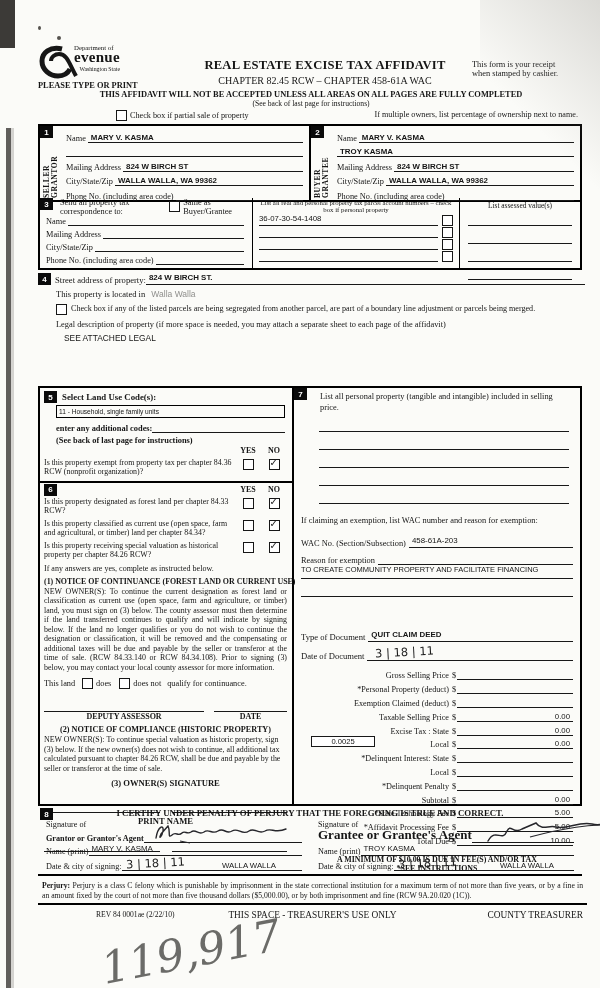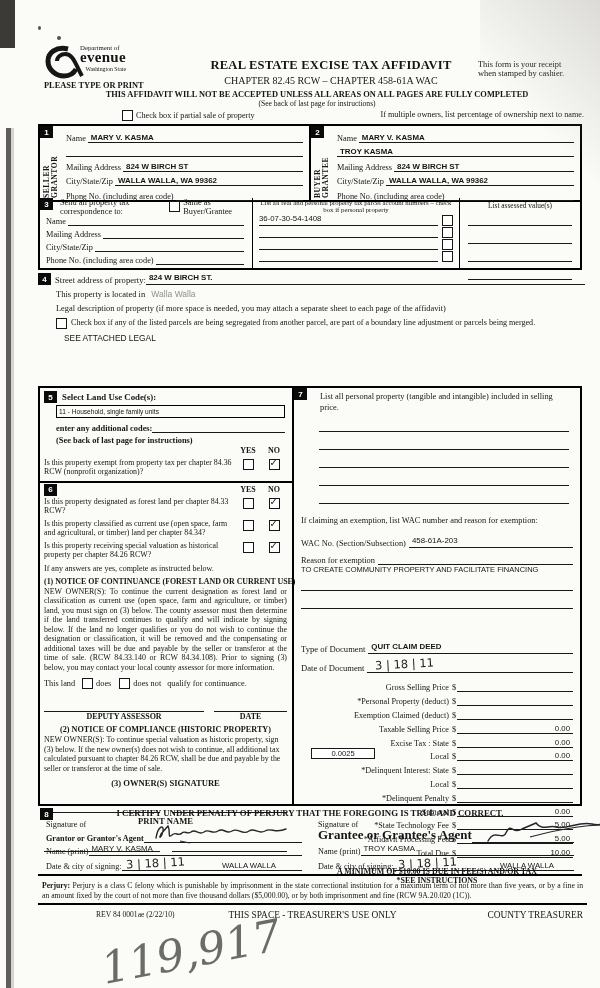--- a/index.html
+++ b/index.html
@@ -40,21 +40,21 @@
   .scanstrip2{position:absolute;left:11px;top:128px;bottom:0;width:3px;background:#9a9893;opacity:.4;}
   .corner{position:absolute;left:0;top:0;width:15px;height:48px;background:#3c3a37;}
   .dot{position:absolute;border-radius:50%;background:#55524e;}
   svg.sig{display:block;}
 </style>
 </head>
 <body>
 
 <div class="page">
 
-  <div class="abs" style="top:44px;left:44px;width:546px;">
+  <div class="abs" style="top:44px;left:38px;width:546px;">
     <div style="display:flex;">
       <div style="width:140px;">
         <div style="display:flex;align-items:flex-start;">
           <svg width="40" height="36" viewBox="0 0 40 36">
             <path d="M24 5 C12 2 4 9 4 17 c0 9 8 15 16 15 6 0 10 -3 12 -7" fill="none" stroke="#161616" stroke-width="5"></path>
             <path d="M13 17 c0 -4 4 -7 8 -7 8 0 10 9 17 22" fill="none" stroke="#161616" stroke-width="4"></path>
           </svg>
           <div style="margin-left:-4px;">
             <div style="font-size:6.8px;">Department of</div>
             <div class="b" style="font-size:15px;letter-spacing:.3px;margin-top:-2px;">evenue</div>
@@ -194,25 +194,25 @@
   <div class="abs" style="top:271px;left:38px;width:547px;">
     <div class="fl" style="height:14px;">
       <div class="secnum">4</div>
       <span style="font-size:8.6px;margin-left:4px;white-space:nowrap;">Street address of property:</span>
       <span class="u grow"><span class="fill vv b">824 W BIRCH ST.</span></span>
     </div>
     <div style="margin:4px 0 0 18px;font-size:8.5px;">
       <span>This property is located in</span>
       <span class="fill gray" style="margin-left:4px;">Walla Walla</span>
     </div>
-    <div style="margin:5px 0 0 18px;font-size:8.4px;">Legal description of property (if more space is needed, you may attach a separate sheet to each page of the affidavit)</div>
     <div style="margin:5px 0 0 18px;display:flex;align-items:flex-start;font-size:8.1px;">
       <span class="cb" style="margin-right:4px;margin-top:0;"></span>
       <span>Check box if any of the listed parcels are being segregated from another parcel, are part of a boundary line adjustment or parcels being merged.</span>
     </div>
+    <div style="margin:5px 0 0 18px;font-size:8.4px;">Legal description of property (if more space is needed, you may attach a separate sheet to each page of the affidavit)</div>
     <div class="fill" style="margin:4px 0 0 26px;font-size:8.4px;">SEE ATTACHED LEGAL</div>
   </div>
 
   <div class="abs" style="top:386px;left:38px;width:544px;height:420px;display:flex;">
 
     <div style="width:256px;border:2px solid #000;padding:3px 5px 2px 4px;box-sizing:border-box;position:relative;">
       <div style="display:flex;align-items:center;">
         <div class="secnum">5</div>
         <span class="b" style="font-size:8.8px;margin-left:5px;">Select Land Use Code(s):</span>
       </div>
@@ -317,21 +317,21 @@
       </div>
       <div style="font-size:8.4px;margin-top:12px;">If claiming an exemption, list WAC number and reason for exemption:</div>
       <div class="fl" style="margin-top:11px;height:12px;">
         <span style="font-size:8.4px;white-space:nowrap;">WAC No. (Section/Subsection)</span>
         <span class="u grow" style="margin-left:3px;"><span class="fill vv">458-61A-203</span></span>
       </div>
       <div class="fl" style="margin-top:5px;height:12px;">
         <span style="font-size:8.4px;white-space:nowrap;">Reason for exemption</span>
         <span class="u grow" style="margin-left:3px;"></span>
       </div>
-      <div class="u fill" style="font-size:7.5px;padding-bottom:16px;">TO CREATE COMMUNITY PROPERTY AND FACILITATE FINANCING</div>
+      <div class="u fill" style="font-size:7.5px;padding-bottom:4px;">TO CREATE COMMUNITY PROPERTY AND FACILITATE FINANCING</div>
       <div class="u" style="margin-top:9px;"></div>
       <div class="fl" style="margin-top:33px;height:12px;">
         <span style="font-size:8.6px;white-space:nowrap;">Type of Document</span>
         <span class="u grow" style="margin-left:3px;"><span class="fill vv b">QUIT CLAIM DEED</span></span>
       </div>
       <div class="fl" style="margin-top:4px;height:15px;">
         <span style="font-size:8.6px;white-space:nowrap;">Date of Document</span>
         <span class="u grow" style="margin-left:3px;"><span class="hw" style="margin-left:8px;">3 | 18 | 11</span></span>
       </div>
 

